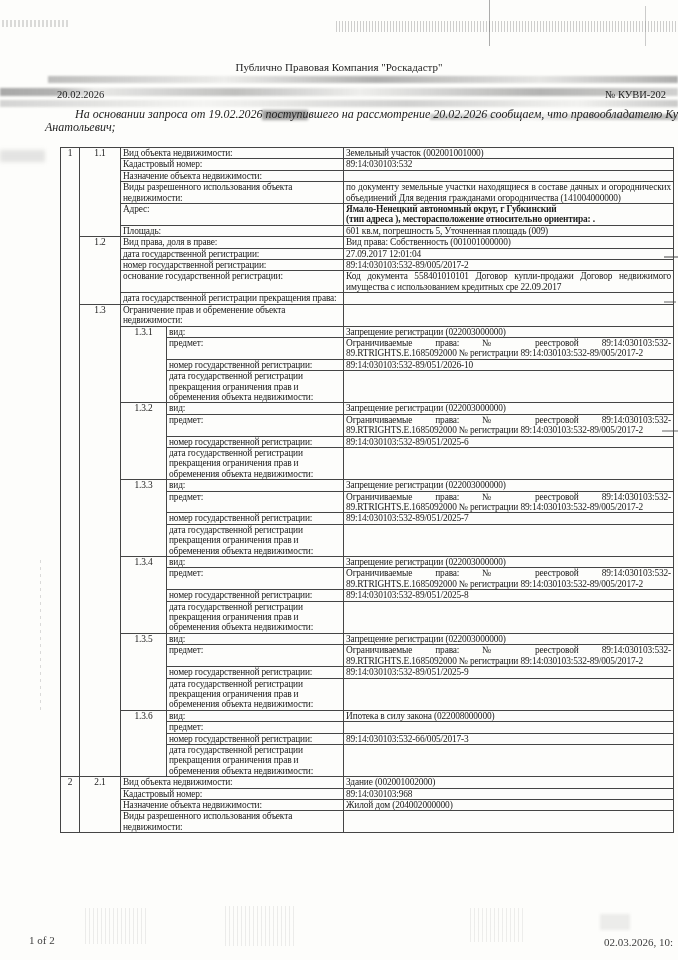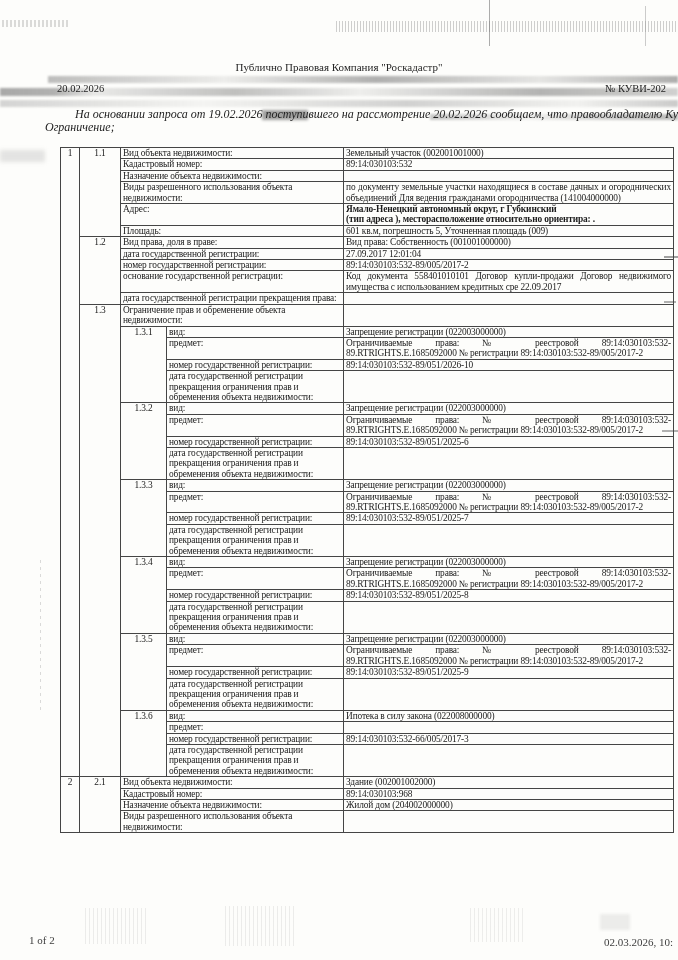--- a/index.html
+++ b/index.html
@@ -7,21 +7,21 @@
     position:relative; width:678px; height:960px;
     background:#fdfdfb; overflow:hidden;
     font-family:"Liberation Serif", serif; color:#1f1f1f;
   }
 
   
   .org-name { position:absolute; top:61px; left:0; width:678px; text-align:center;
     font-size:11px; color:#262626; }
   .doc-title { position:absolute; top:74px; left:0; width:678px; text-align:center;
     font-size:11px; font-weight:bold; color:#222; }
-  .date-row { position:absolute; top:83px; left:0; width:668px; height:13px; font-size:10.5px; }
+  .date-row { position:absolute; top:89px; left:0; width:668px; height:13px; font-size:10.5px; }
   .doc-date { position:absolute; left:57px; top:0; }
   .doc-number { position:absolute; right:2px; top:0;margin-left:20px; }
 
   
   .intro { position:absolute; top:108px; left:45px; width:633px;
     font-size:12px; line-height:13px; color:#222;font-style:italic; }
   .intro-l1 { text-indent:30px; text-align:justify; text-align-last:justify; }
   .intro-l3 { margin-left:67px; }
 
   
@@ -104,21 +104,21 @@
   <div class="art b4"></div>
 
   <div class="org-name">Публично Правовая Компания "Роскадастр"</div>
   <div class="date-row">
     <span class="doc-date">20.02.2026</span>
     <span class="doc-number">№ КУВИ-202</span>
   </div>
 
   <div class="intro">
     <div class="intro-l1">На основании запроса от 19.02.2026 поступившего на рассмотрение 20.02.2026 сообщаем, что правообладателю Ку</div>
-    <div class="intro-l2">Ограничение;</div>
+    <div class="intro-l2">Анатольевич;</div>
   </div>
 
   <table class="egrn">
     <colgroup>
       <col style="width:19px">
       <col style="width:41px">
       <col style="width:46px">
       <col style="width:177px">
       <col style="width:330px">
     </colgroup>

